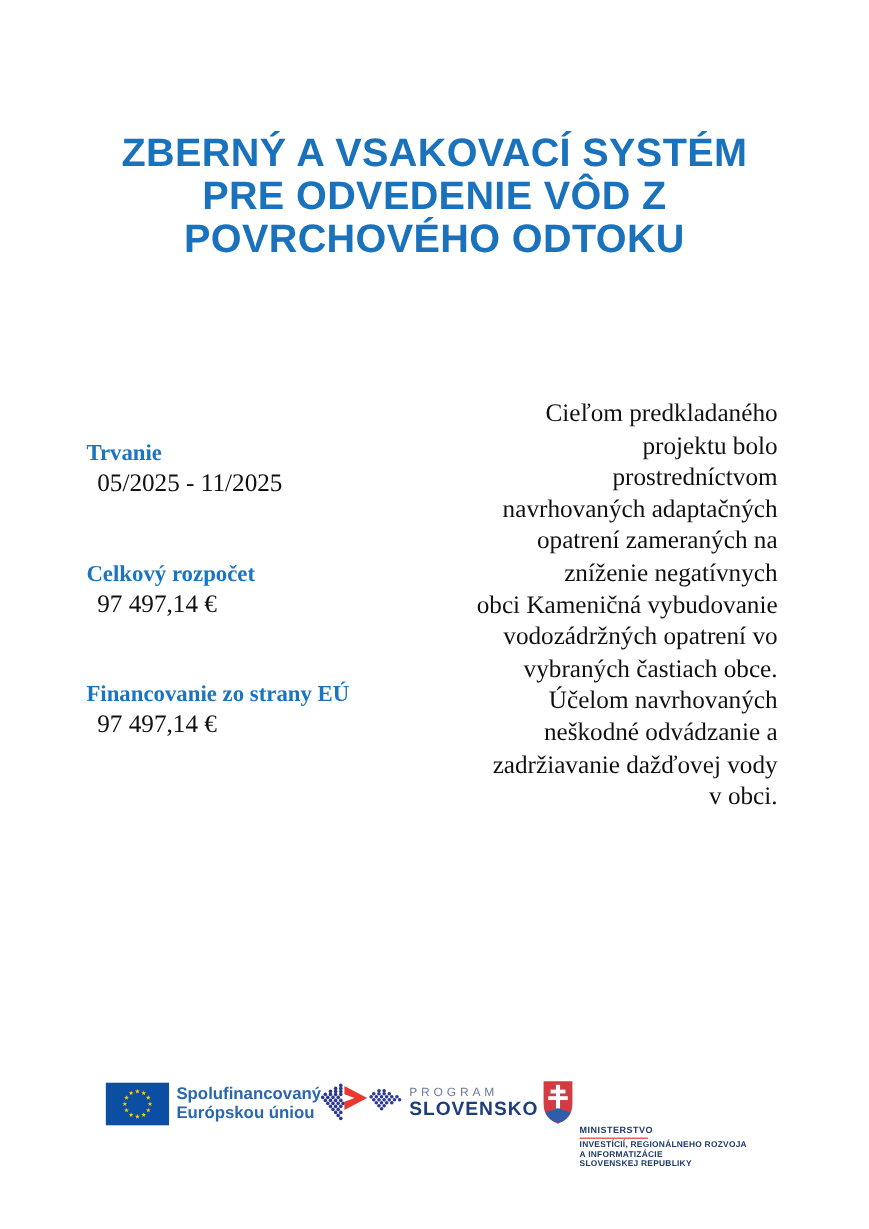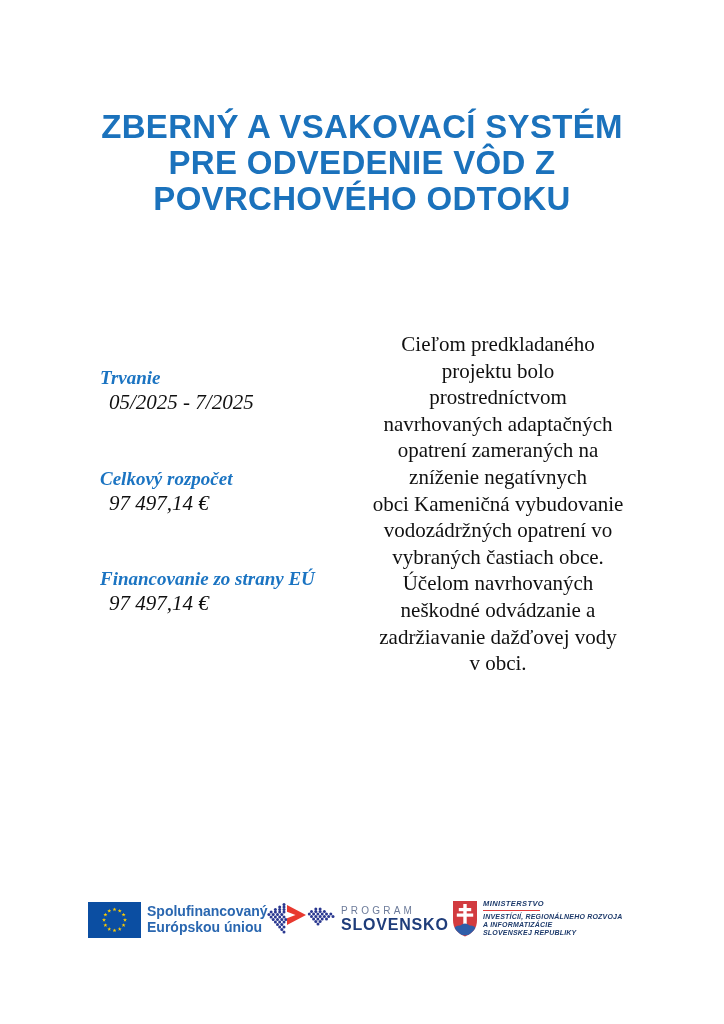--- a/index.html
+++ b/index.html
@@ -12,77 +12,77 @@
   .page{
     position:relative; width:724px; height:1024px; background:#ffffff;
     overflow:hidden; font-family:"Liberation Serif", serif;
   }
   .title{
     position:absolute; top:109px; left:0; width:724px; margin:0;
     text-align:center; font-family:Liberation Sans, sans-serif;
     font-size:33px; font-weight:bold; line-height:36px;
     color:var(--title_blue,#1b72bc); letter-spacing:0.3px;
   }
-  .fact{position:absolute; left:100px;font-style:italic;}
+  .fact{position:absolute; left:72px;}
   .fact-0{top:367px;} .fact-1{top:468px;} .fact-2{top:568px;}
   .fact-label{
     font-size:19px; font-weight:bold; color:var(--label_blue,#1b74c2);
     line-height:22px; white-space:nowrap;
   }
   .fact-value{
     font-size:21px; color:var(--text_black,#101010); line-height:24px;
     padding-left:9px; margin-top:1px; white-space:nowrap;
   }
   .description{
     position:absolute; left:348px; top:331px; width:300px;
     text-align:center; font-size:21px; line-height:26.6px;
     color:var(--text_black,#101010);
   }
-  .description div{white-space:nowrap;}
+  .description div{white-space:nowrap;text-align:right;}
   .footer{position:absolute; left:0; top:0; width:724px; height:732px; pointer-events:none;padding-left:48px;}
   .eu-flag{position:absolute; left:88px; top:902px;}
   .eu-text{
     position:absolute; left:147px; top:904px;
     font-family:"Liberation Sans", sans-serif; font-weight:bold;
     font-size:14px; line-height:15.5px; color:var(--eu_text_blue,#2a67b0);
     white-space:nowrap;
   }
   .ps-mark{position:absolute; left:266px; top:901px;}
   .ps-text{position:absolute; left:341px; top:906px; font-family:"Liberation Sans", sans-serif;}
   .ps-kicker{
     font-size:10px; letter-spacing:3.2px; color:var(--program_kicker_gray,#6b7a99);
     line-height:10px; white-space:nowrap;
   }
   .ps-name{
     font-size:16px; font-weight:bold; letter-spacing:0.8px;
     color:var(--program_navy,#1f3d7a); line-height:16px; margin-top:1px; white-space:nowrap;
   }
   .coa{position:absolute; left:452px; top:900px;}
   .ministry-text{
-    position:absolute; left:483px; top:900px;
-    font-family:"Liberation Sans", sans-serif; color:var(--ministry_navy,#1d3a6b);font-style:italic;
+    position:absolute; left:483px; top:938px;
+    font-family:"Liberation Sans", sans-serif; color:var(--ministry_navy,#1d3a6b);
   }
   .ministry-line1{font-size:7.5px; font-weight:bold; letter-spacing:0.4px; line-height:8px; white-space:nowrap;}
   .ministry-rule{width:57px; height:1.5px; background:var(--ministry_red,#e23a3c); margin:1.5px 0 2px 0;}
   .ministry-line{font-size:7px; font-weight:bold; letter-spacing:0.2px; line-height:8px; white-space:nowrap;}
 </style>
 </head>
 <body>
 
 <div class="page">
 
   <h1 class="title">
       <div>ZBERNÝ A VSAKOVACÍ SYSTÉM</div>
       <div>PRE ODVEDENIE VÔD Z</div>
       <div>POVRCHOVÉHO ODTOKU</div>
     </h1>
 
   <div class="fact fact-0">
     <div class="fact-label">Trvanie</div>
-    <div class="fact-value">05/2025 - 7/2025</div>
+    <div class="fact-value">05/2025 - 11/2025</div>
   </div>
 
   <div class="fact fact-1">
     <div class="fact-label">Celkový rozpočet</div>
     <div class="fact-value">97 497,14 €</div>
   </div>
 
   <div class="fact fact-2">
     <div class="fact-label">Financovanie zo strany EÚ</div>
     <div class="fact-value">97 497,14 €</div>

